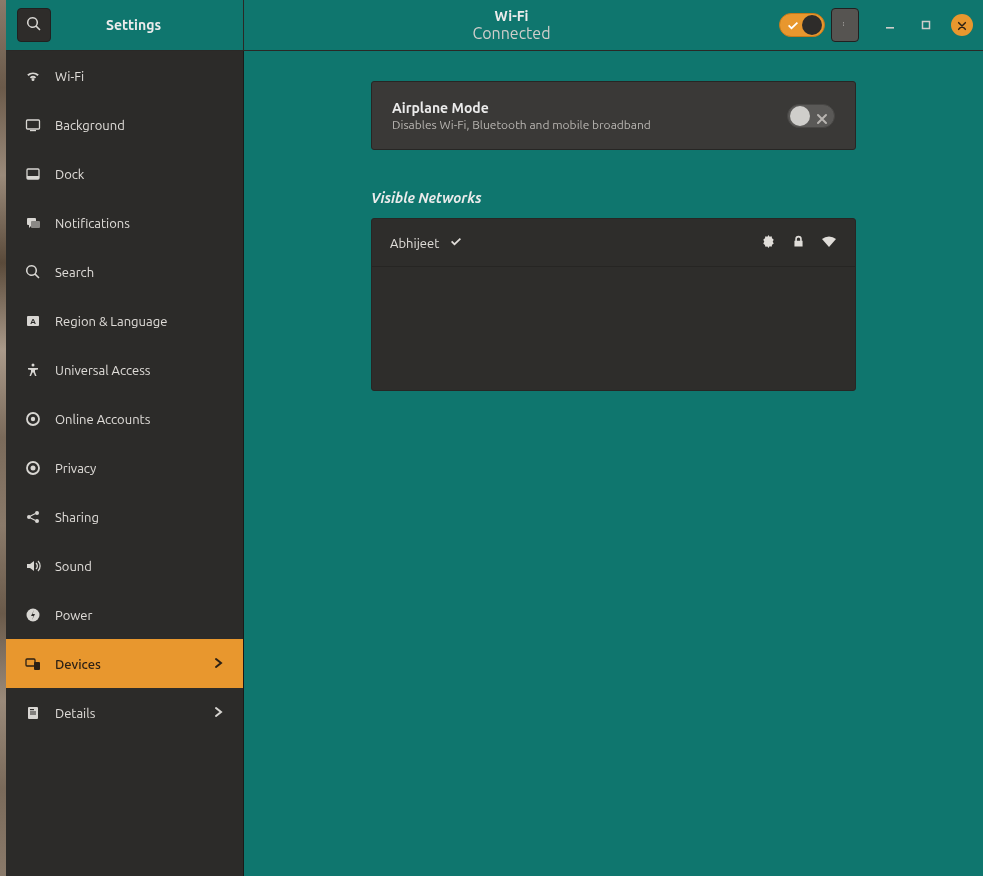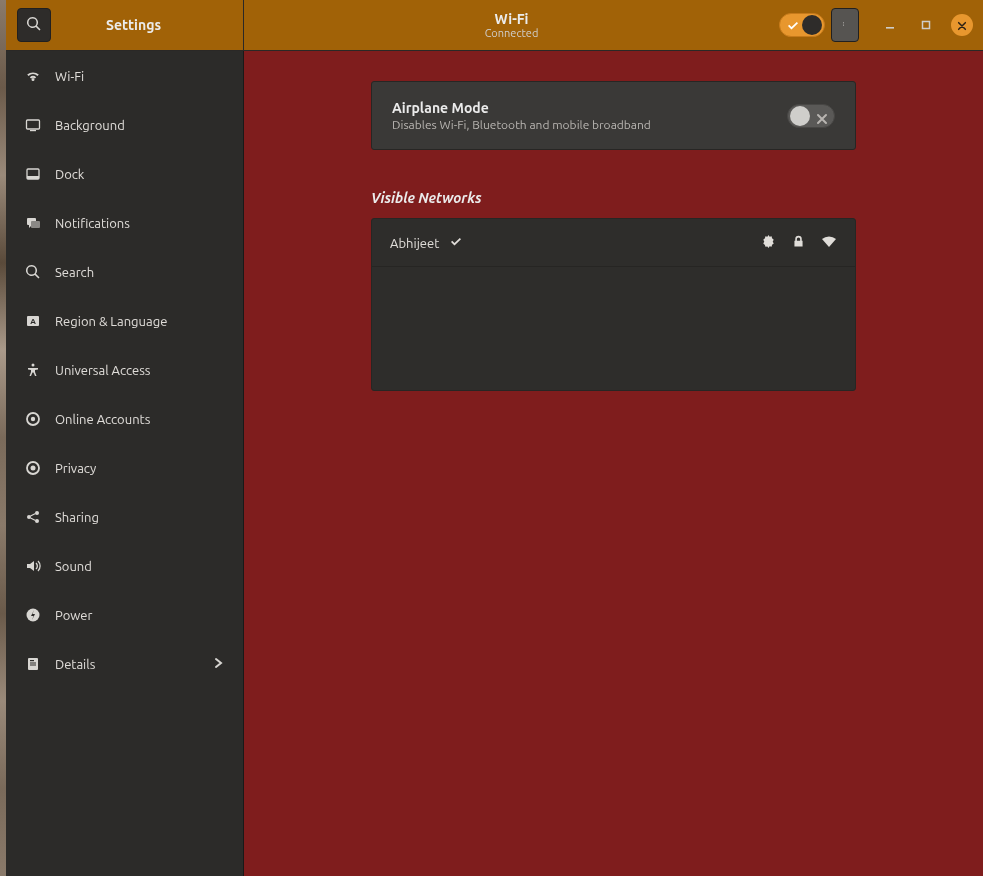--- a/index.html
+++ b/index.html
@@ -34,21 +34,21 @@
       left: 6px;
       top: 0;
       width: 977px;
       height: 876px;
       display: flex;
       flex-direction: column;
     }
     
     .titlebar {
       height: 51px;
-      background: #a16207;
+      background: #0f766e;
       border-bottom: 1px solid #2a2826;
       display: flex;
       align-items: center;
       position: relative;
     }
     
     .titlebar-left {
       display: flex;
       align-items: center;
       width: 238px;
@@ -87,21 +87,21 @@
     }
     
     .page-title {
       color: #ebebeb;
       font-size: 14px;
       font-weight: 600;
     }
     
     .page-subtitle {
       color: #d0cecb;
-      font-size: 11px;
+      font-size: 16px;
     }
     
     .titlebar-right {
       display: flex;
       align-items: center;
       gap: 6px;
       padding-right: 10px;
     }
     
     .wifi-toggle {
@@ -204,21 +204,21 @@
       font-weight: 500;
     }
     
     .sidebar-item .arrow {
       position: absolute;
       right: 18px;
     }
     
     .main-area {
       flex: 1;
-      background: #7f1d1d;
+      background: #0f766e;
       padding: 30px 0 0 0;
       overflow-y: auto;
     }
     
     .panel {
       width: 485px;
       margin: 0 auto;
     }
     
     .airplane-card {
@@ -499,20 +499,34 @@
         <span class="icon">
           <svg viewBox="0 0 16 16" width="16" height="16">
               <circle cx="8" cy="8" r="6.5" fill="#d8d6d2"></circle>
               <path d="M9 3L6 9h2.5L7 13l3-6H7.5z" fill="#2c2b29"></path>
             </svg>
         </span>
         <span>Power</span>
       </div>
 
 
+      <div class="sidebar-item selected">
+        <span class="icon">
+          <svg viewBox="0 0 16 16" width="16" height="16">
+              <rect x="1" y="3" width="9" height="7" rx="1" fill="none" stroke="#2b2015" stroke-width="1.3"></rect>
+              <rect x="9" y="6" width="6" height="8" rx="1" fill="#2b2015"></rect>
+            </svg>
+        </span>
+        <span>Devices</span>
+        <span class="arrow">
+          <svg viewBox="0 0 12 12" width="12" height="12">
+              <path d="M3 2l5 4-5 4" stroke="#2b2015" stroke-width="2" fill="none" stroke-linecap="round"></path>
+            </svg>
+        </span>
+      </div>
 
       <div class="sidebar-item">
         <span class="icon">
           <svg viewBox="0 0 16 16" width="16" height="16">
               <rect x="3" y="2" width="10" height="12" rx="1" fill="#d8d6d2"></rect>
               <rect x="5" y="4" width="4" height="1.2" fill="#2c2b29"></rect>
               <rect x="5" y="6.5" width="6" height="1" fill="#2c2b29"></rect>
               <rect x="5" y="8.5" width="6" height="1" fill="#2c2b29"></rect>
             </svg>
         </span>

